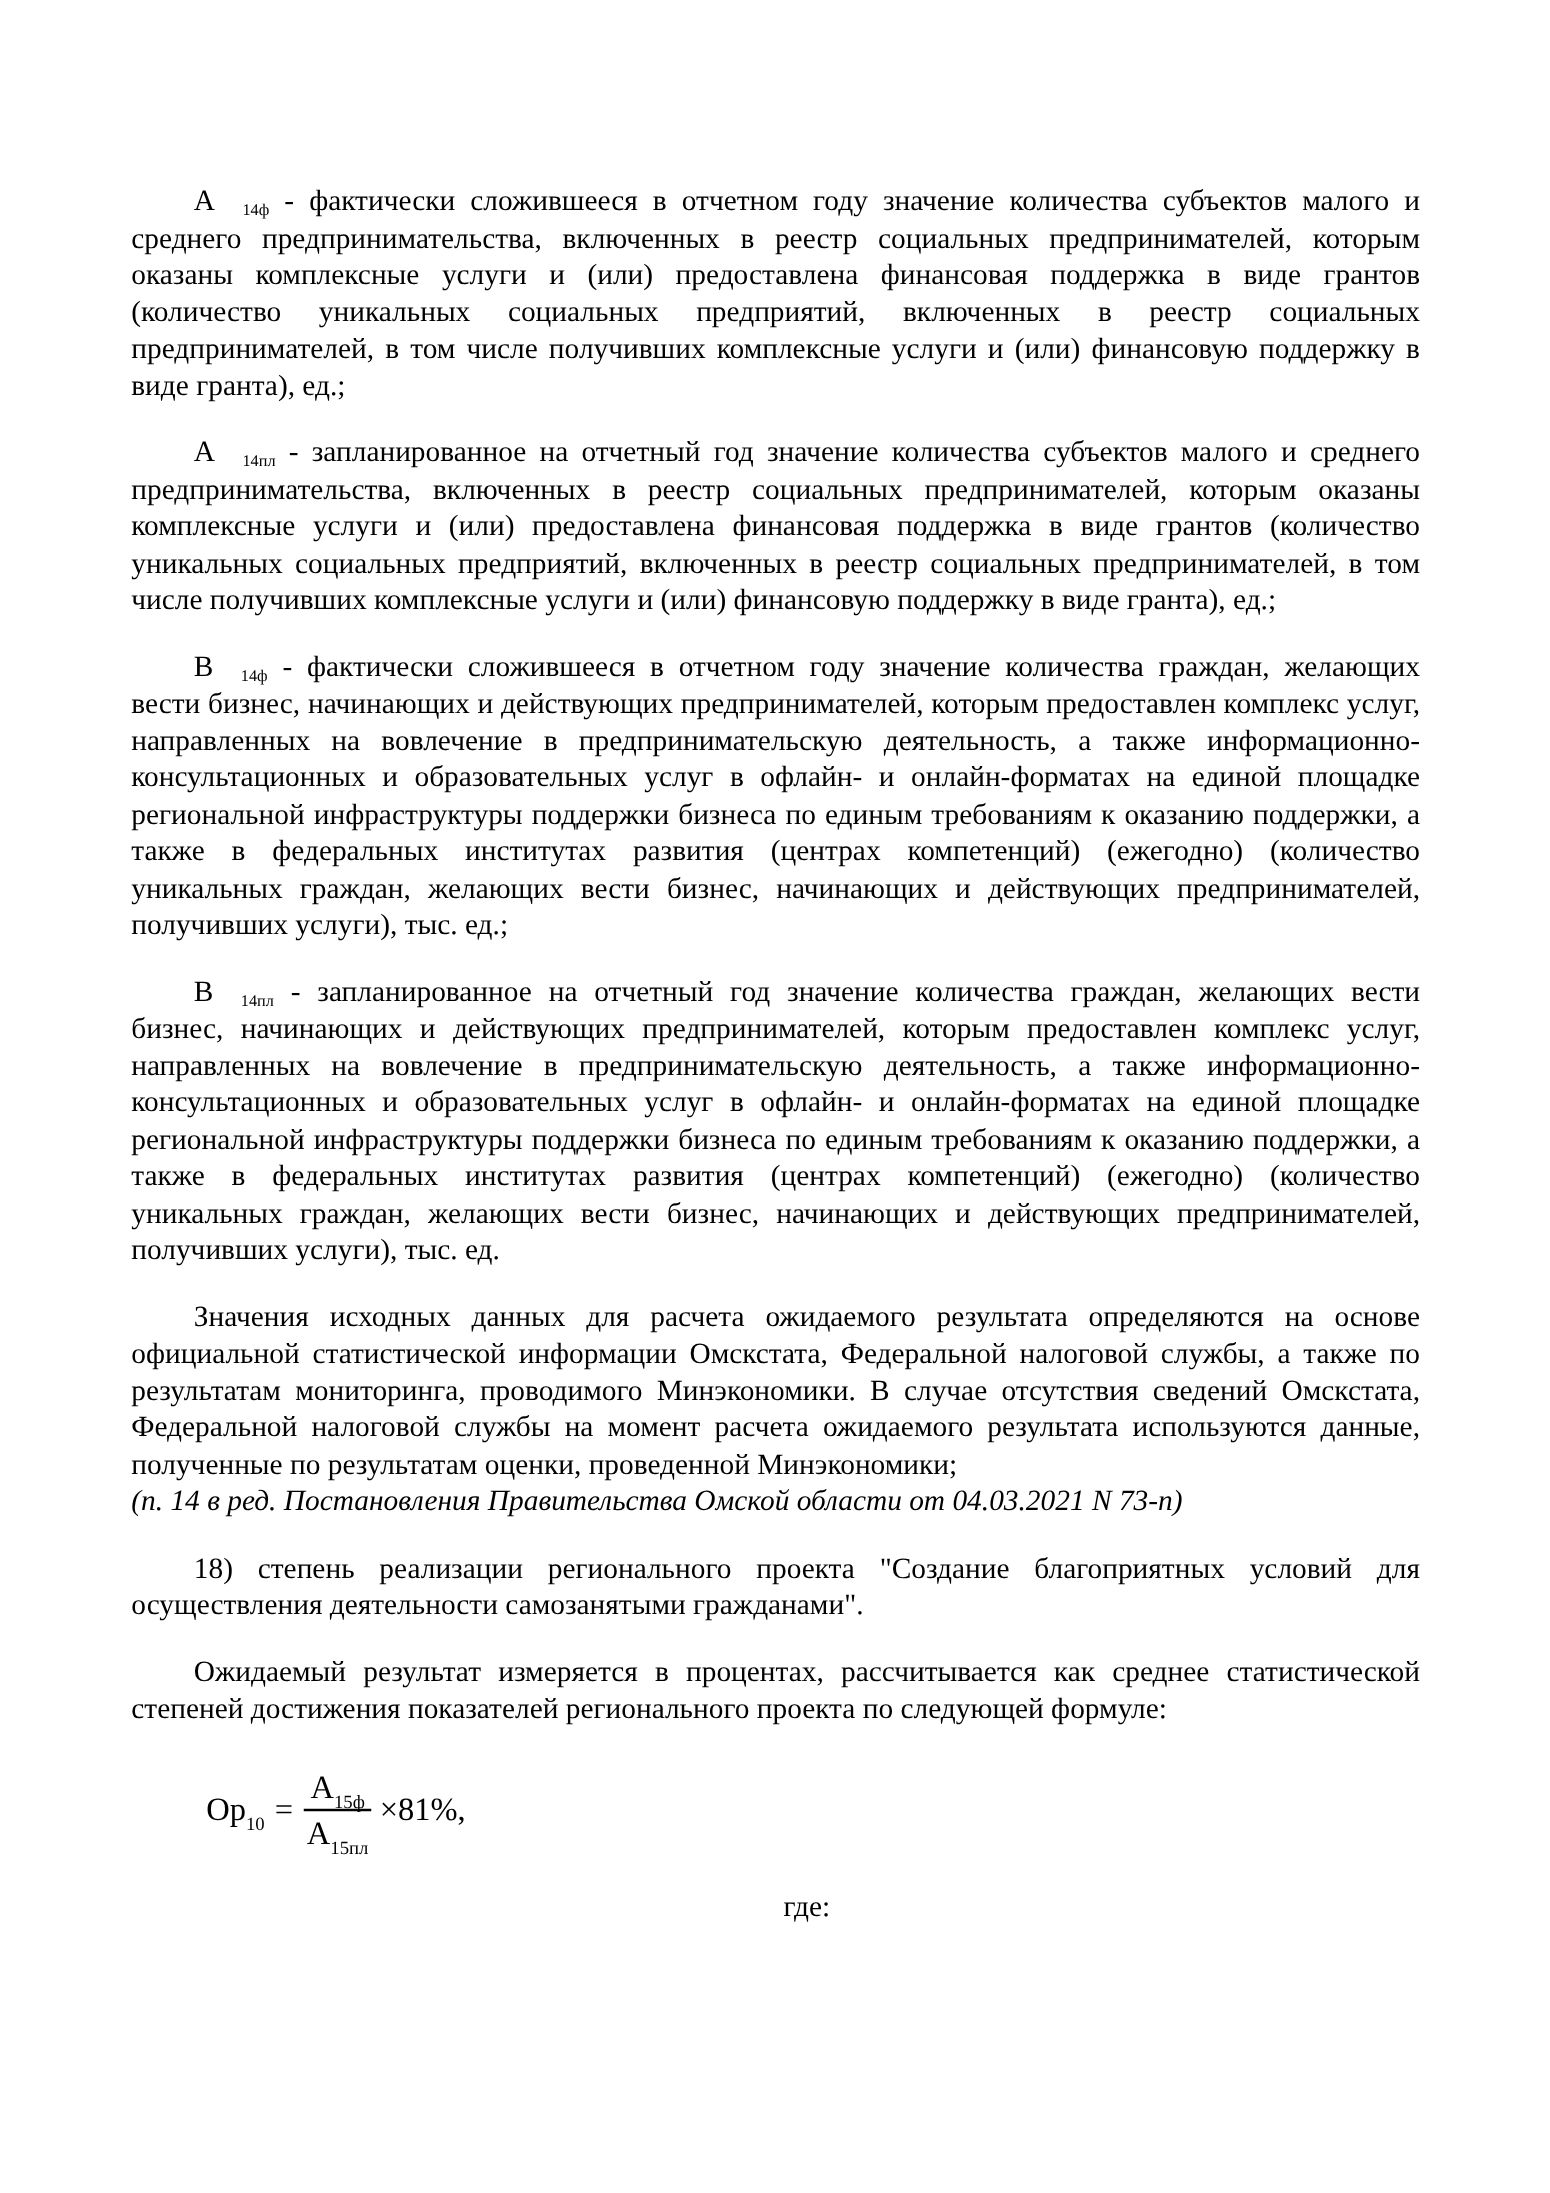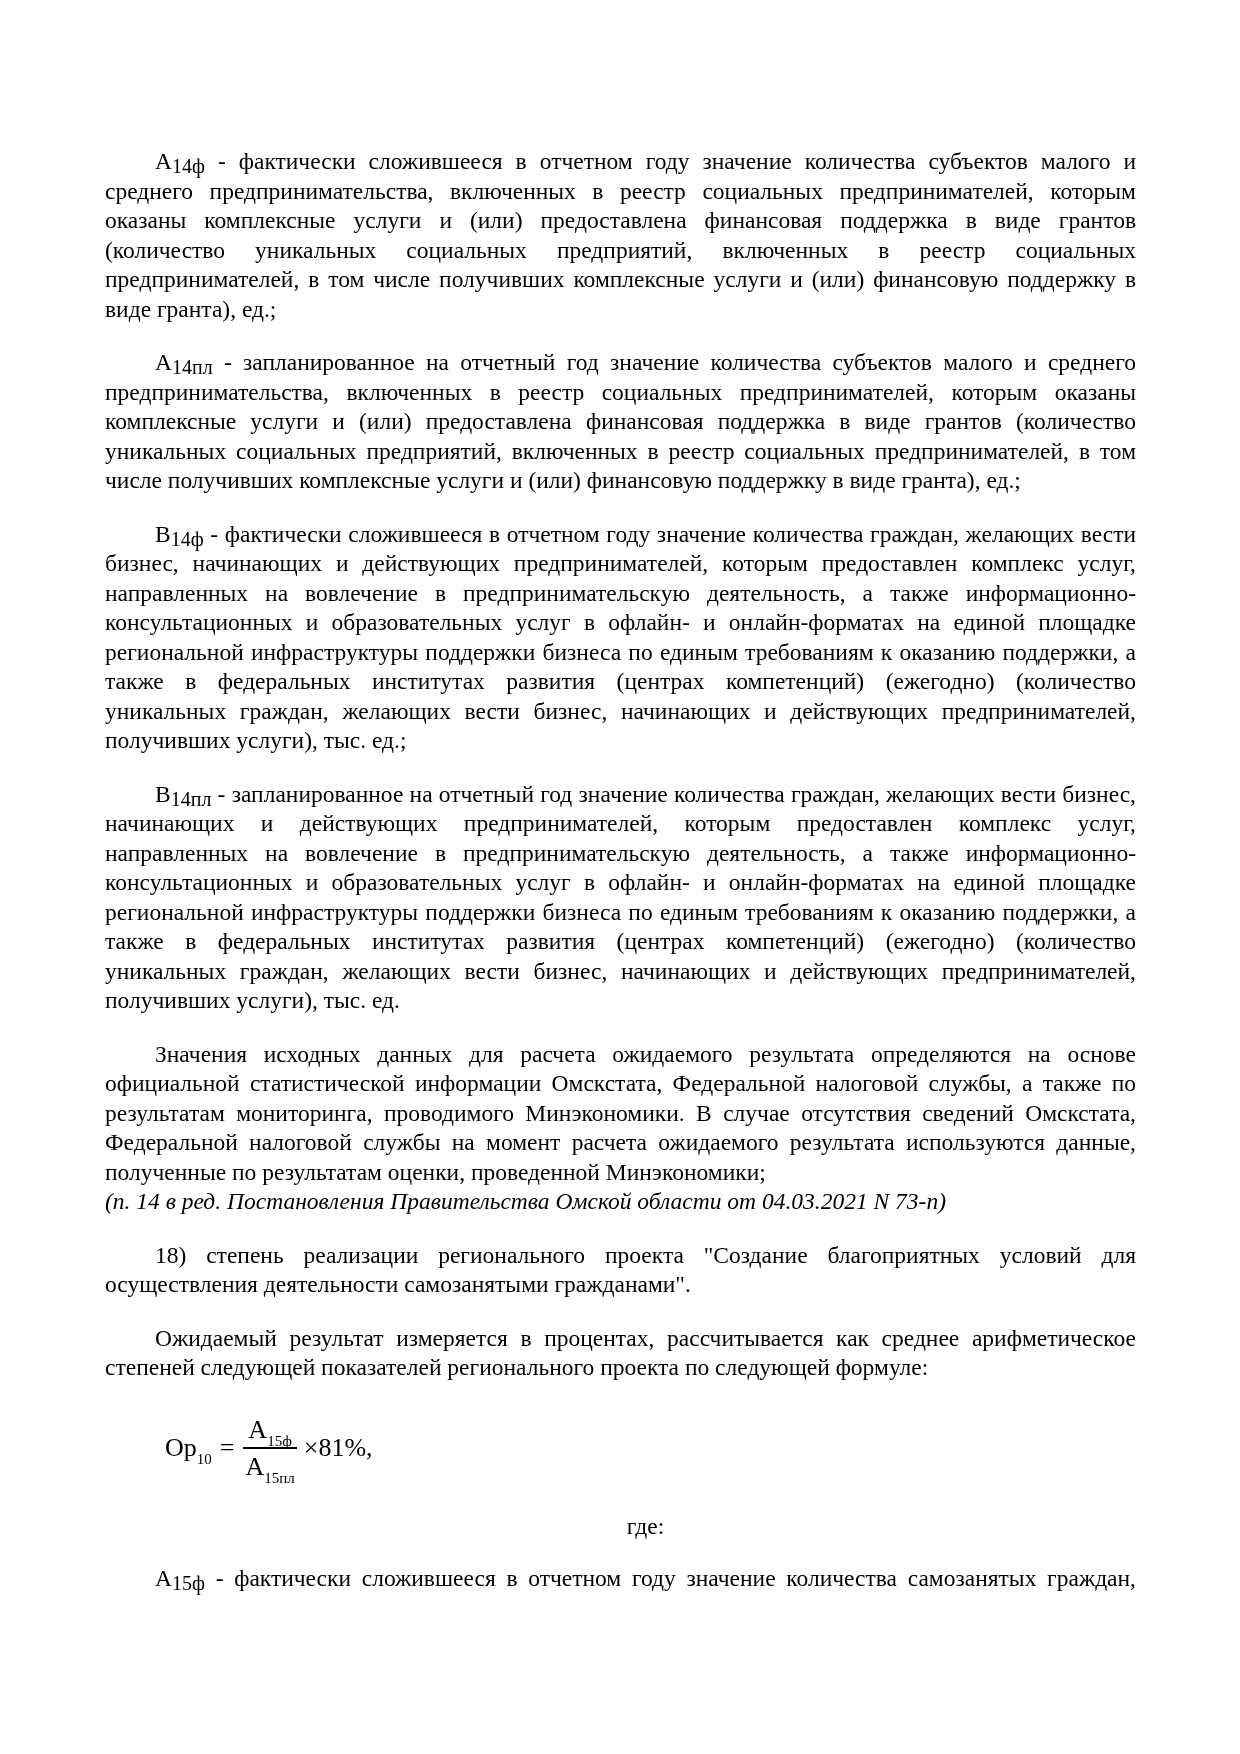--- a/index.html
+++ b/index.html
@@ -31,24 +31,25 @@
     margin-bottom: 0;
     font-family: Liberation Serif, serif;
   }
   .amendment {
     margin: 0 0 24px 0;
     text-align: left;
     text-indent: 0;
     font-style: italic;
   }
   .sub {
-    font-size: 20px;
+    font-size: 13px;
     position: relative;
     top: 4px;
     line-height: 0;
+    margin-left: 22px;
   }
   
   .formula {
     display: flex;
     align-items: center;
     margin: 32px 0 30px 60px;
     font-size: 26px;
     line-height: 1.15;
   }
   .f-sub {
@@ -99,29 +100,28 @@
   <p class="para"><span>В</span><span class="sub">14ф</span><span> - фактически сложившееся в отчетном году значение количества граждан, желающих вести бизнес, начинающих и действующих предпринимателей, которым предоставлен комплекс услуг, направленных на вовлечение в предпринимательскую деятельность, а также информационно-консультационных и образовательных услуг в офлайн- и онлайн-форматах на единой площадке региональной инфраструктуры поддержки бизнеса по единым требованиям к оказанию поддержки, а также в федеральных институтах развития (центрах компетенций) (ежегодно) (количество уникальных граждан, желающих вести бизнес, начинающих и действующих предпринимателей, получивших услуги), тыс. ед.;</span></p>
 
   <p class="para"><span>В</span><span class="sub">14пл</span><span> - запланированное на отчетный год значение количества граждан, желающих вести бизнес, начинающих и действующих предпринимателей, которым предоставлен комплекс услуг, направленных на вовлечение в предпринимательскую деятельность, а также информационно-консультационных и образовательных услуг в офлайн- и онлайн-форматах на единой площадке региональной инфраструктуры поддержки бизнеса по единым требованиям к оказанию поддержки, а также в федеральных институтах развития (центрах компетенций) (ежегодно) (количество уникальных граждан, желающих вести бизнес, начинающих и действующих предпринимателей, получивших услуги), тыс. ед.</span></p>
 
   <p class="para no-gap">Значения исходных данных для расчета ожидаемого результата определяются на основе официальной статистической информации Омскстата, Федеральной налоговой службы, а также по результатам мониторинга, проводимого Минэкономики. В случае отсутствия сведений Омскстата, Федеральной налоговой службы на момент расчета ожидаемого результата используются данные, полученные по результатам оценки, проведенной Минэкономики;</p>
 
   <p class="amendment">(п. 14 в ред. Постановления Правительства Омской области от 04.03.2021 N 73-п)</p>
 
   <p class="para">18) степень реализации регионального проекта "Создание благоприятных условий для осуществления деятельности самозанятыми гражданами".</p>
 
-  <p class="para">Ожидаемый результат измеряется в процентах, рассчитывается как среднее арифметическое степеней следующей показателей регионального проекта по следующей формуле:</p>
+  <p class="para">Ожидаемый результат измеряется в процентах, рассчитывается как среднее статистической степеней достижения показателей регионального проекта по следующей формуле:</p>
 
   <div class="formula">
     <span class="f-lhs"><span>Ор</span><span class="f-sub">10</span></span>
     <span class="f-eq">=</span>
     <span class="f-frac">
       <span class="f-num"><span>А</span><span class="f-sub">15ф</span></span>
       <span class="f-den"><span>А</span><span class="f-sub">15пл</span></span>
     </span>
     <span class="f-mult">×81%,</span>
   </div>
 
   <p class="where">где:</p>
 
-  <p class="final-line"><span>А</span><span class="sub">15ф</span><span> - фактически сложившееся в отчетном году значение количества самозанятых граждан,</span></p>
 
 </div>
 
 </body></html>

